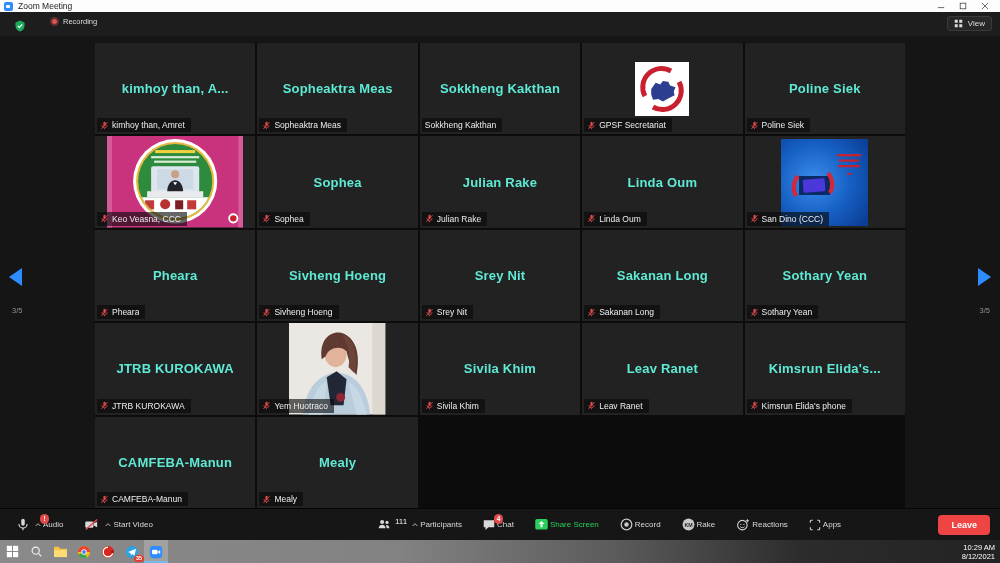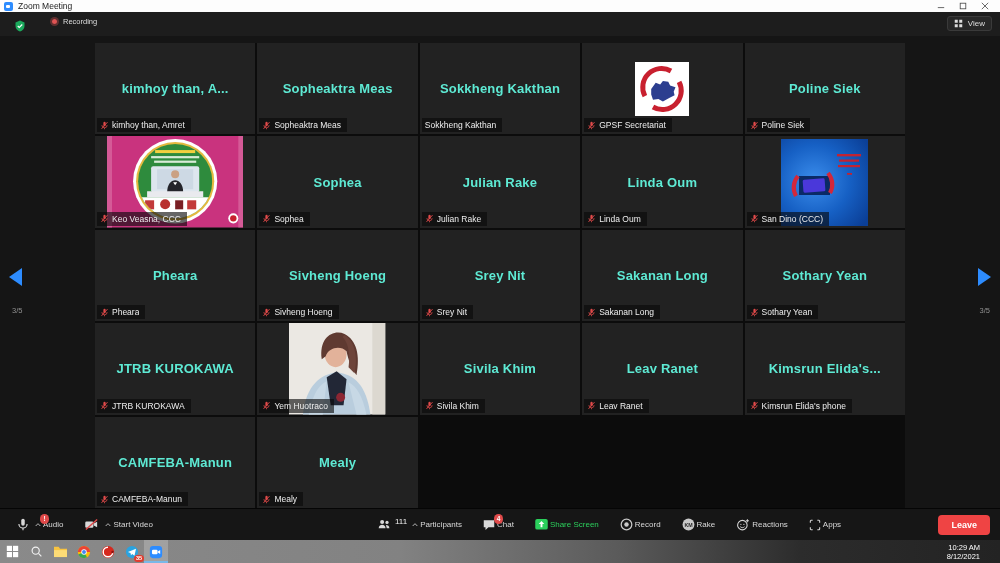--- a/index.html
+++ b/index.html
@@ -53,21 +53,21 @@
   .tbtn .count { font-size:8px; color:#f0f0f0; margin-left:3px; position:relative; top:-3px; }
   .tbtn .caret { margin-left:4px; display:flex; }
   .tbtn.accent { color:#2bd05c; }
   .leave-btn { position:absolute; right:10px; top:6px; height:20px; background:#ef4444; color:#fff; border:none; border-radius:4px; font-size:9px; font-weight:bold; padding:0 13px; cursor:pointer; font-family:"Liberation Sans",sans-serif; }
 
   
   .taskbar { position:absolute; left:0; right:0; bottom:0; height:23px; background:linear-gradient(90deg,#8a8a8a 0%,#828282 40%,#5a5a5a 62%,#2c2c2c 80%,#232323 100%); display:flex; align-items:stretch; }
   .tkicon { position:relative; width:24px; height:23px; display:flex; align-items:center; justify-content:center; cursor:pointer; }
   .tkicon.active { background:rgba(255,255,255,.22); box-shadow:inset 0 -2px 0 #7ab8e8; }
   .tkbadge { position:absolute; right:0px; bottom:1px; background:#e03c2f; color:#fff; font-size:5.5px; font-weight:bold; border-radius:5px; padding:0 2px; height:7px; line-height:7px; }
-  .clock { position:absolute; right:20px; top:3px; text-align:right; font-size:7.5px; line-height:9px; color:#fff; cursor:pointer; }
+  .clock { position:absolute; right:5px; top:3px; text-align:right; font-size:7.5px; line-height:9px; color:#fff; cursor:pointer; }
 </style>
 </head>
 <body>
 
 <div id="app">
 
   <div class="titlebar">
     <span class="zoom-win-icon"></span>
     <span class="win-title">Zoom Meeting</span>
     <div class="win-controls">

